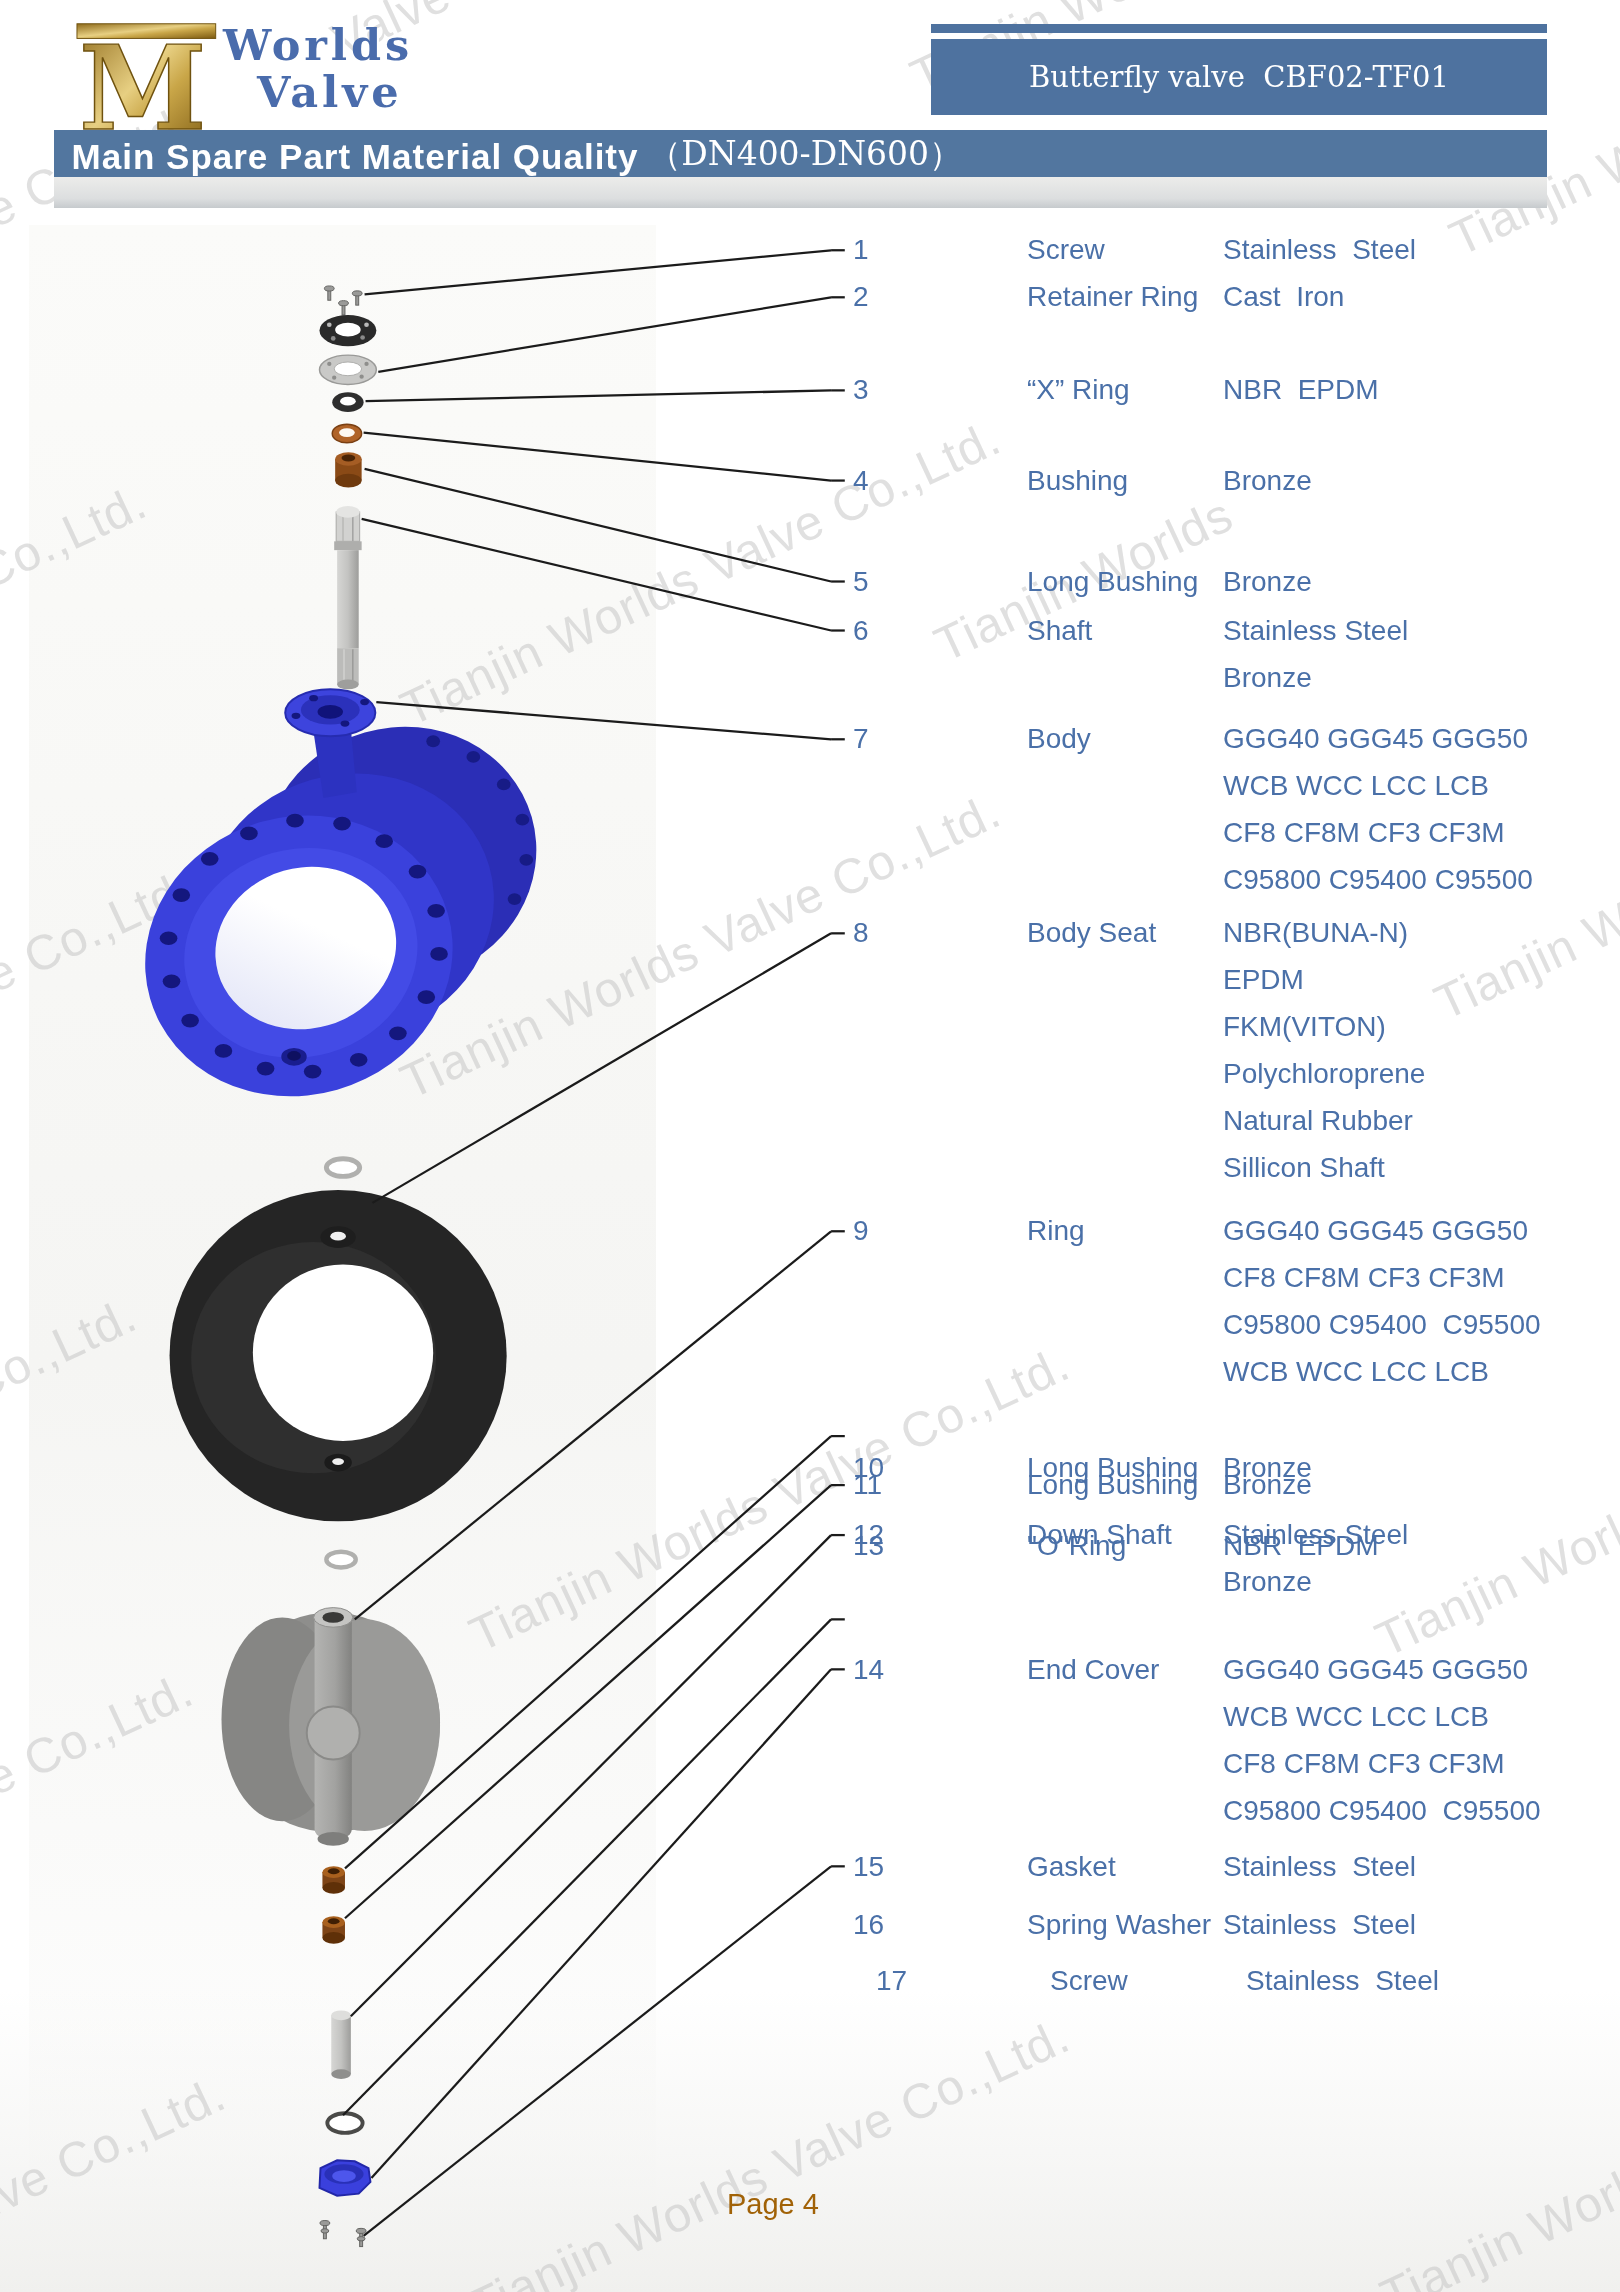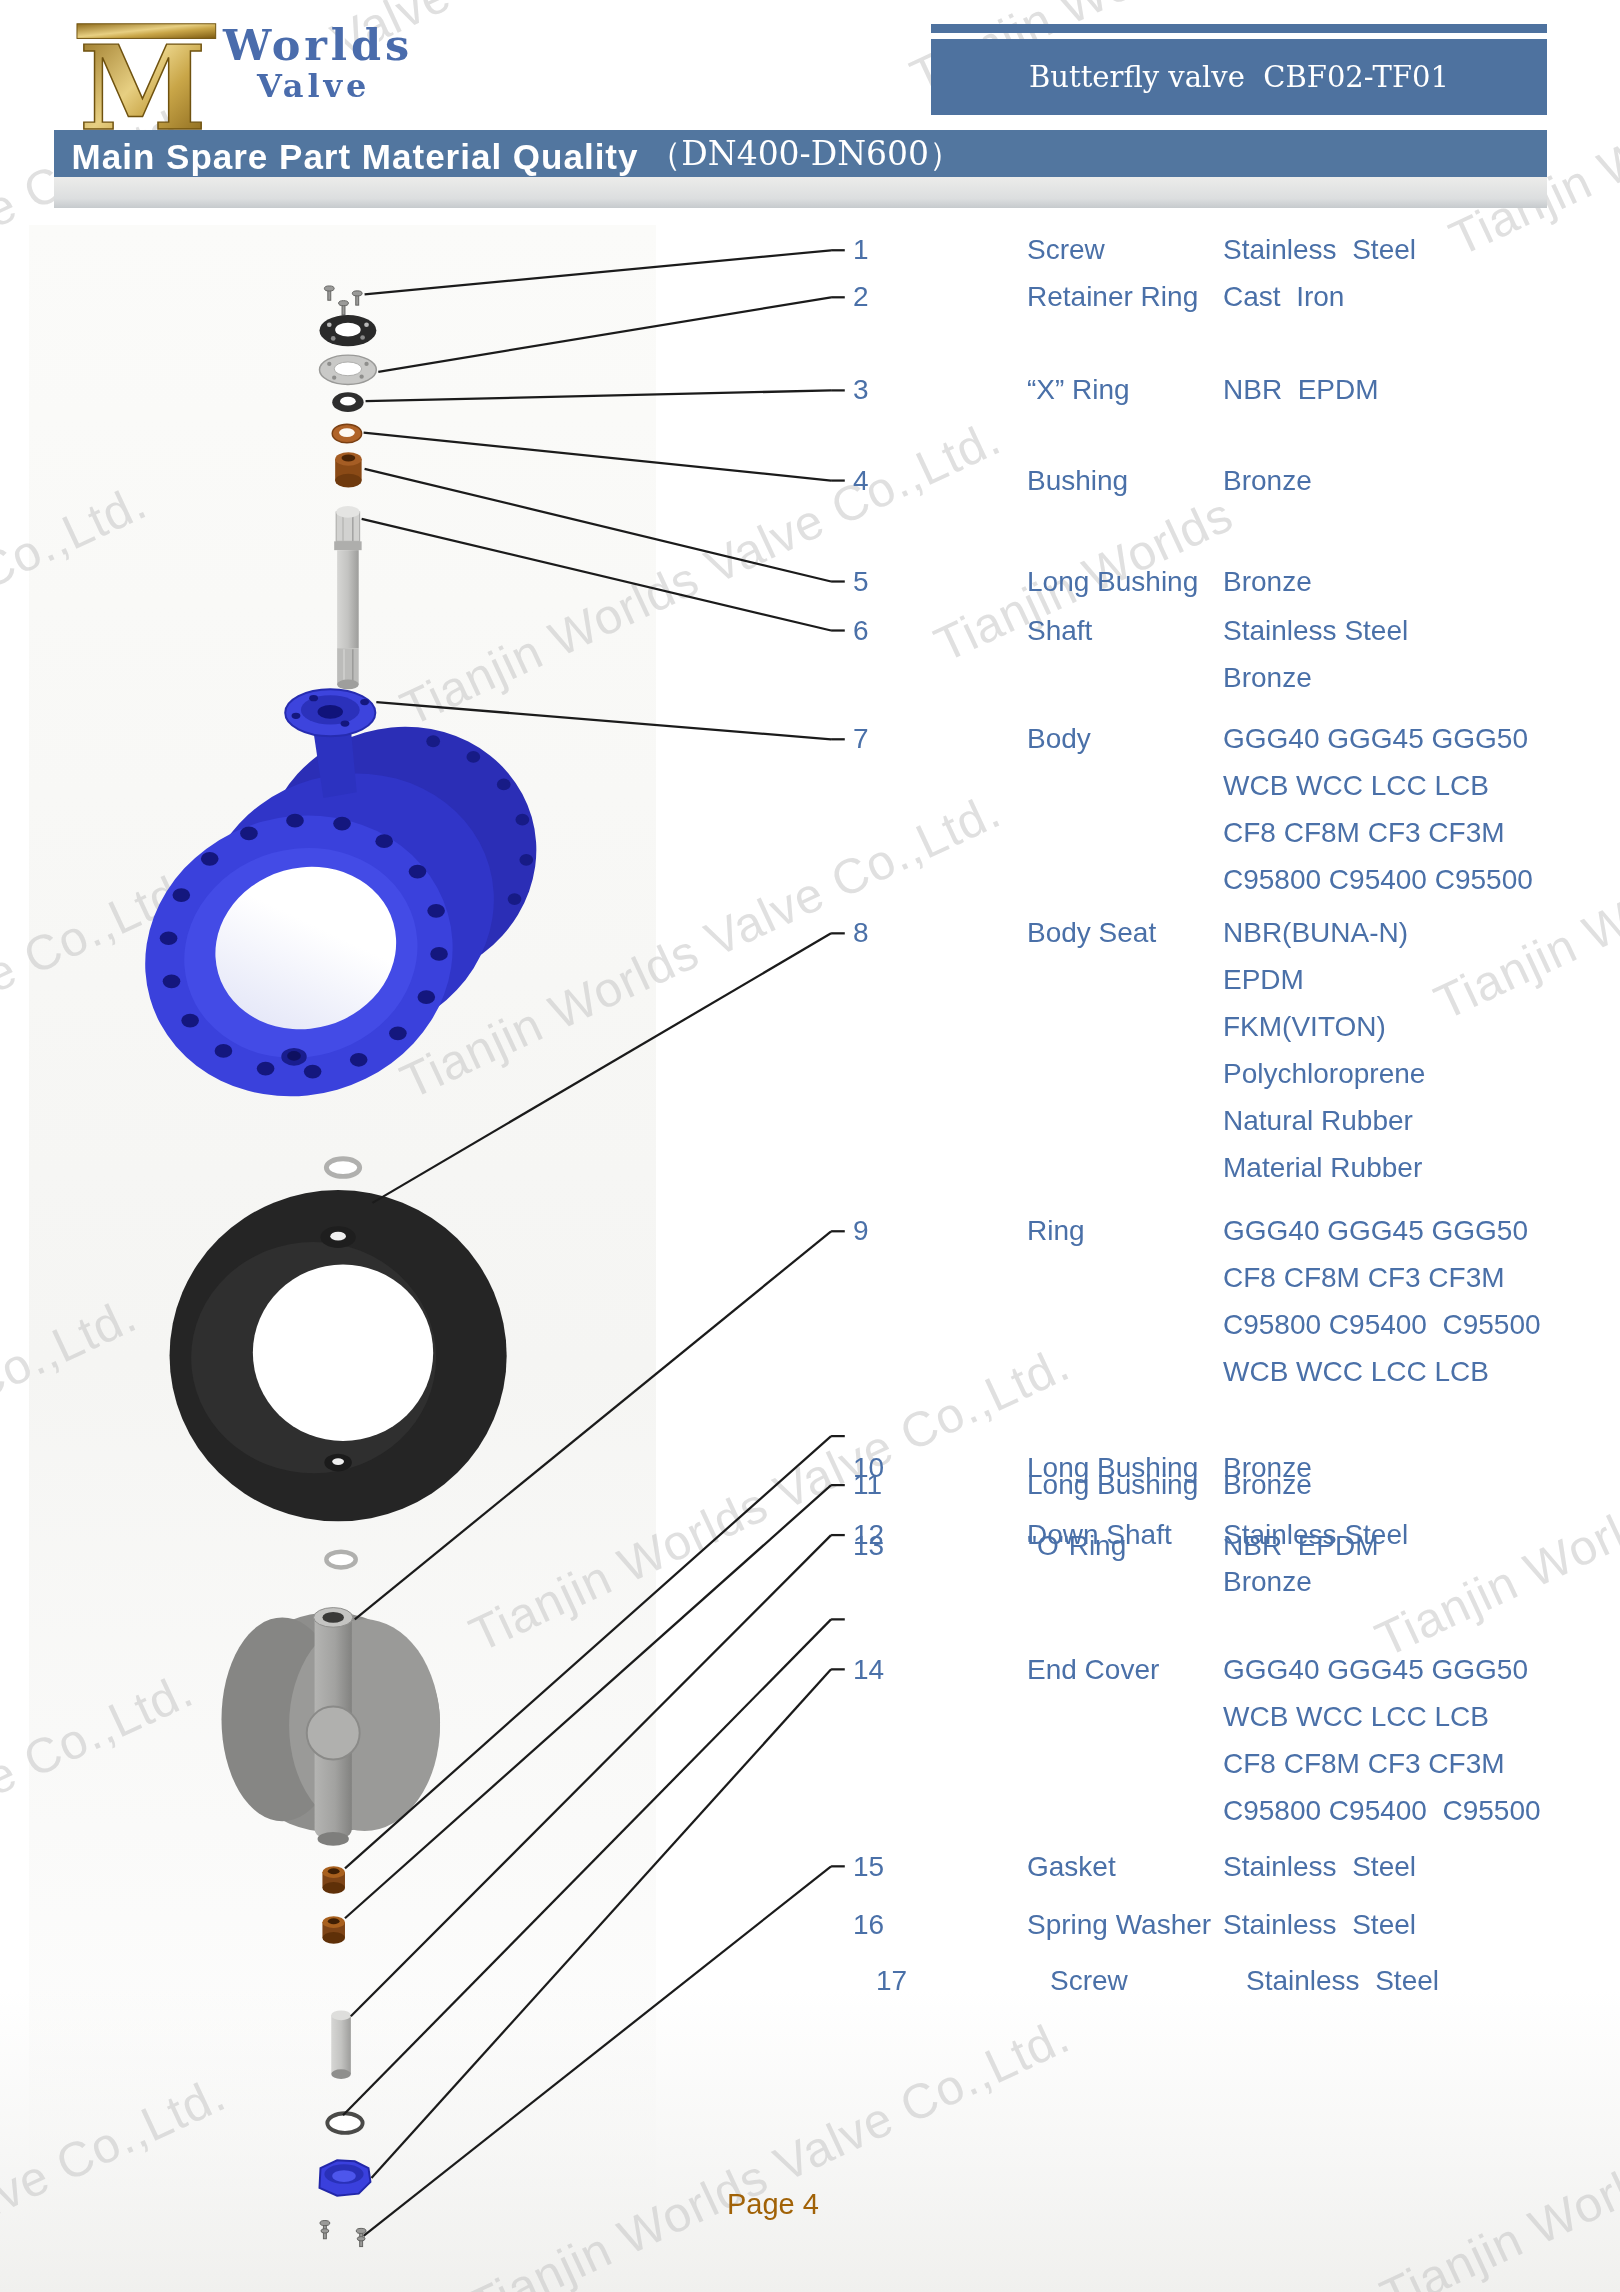--- a/index.html
+++ b/index.html
@@ -12,21 +12,21 @@
   .bottom-backdrop{left:0;top:1990px;width:1620px;height:303px;
       background:linear-gradient(180deg,rgba(240,240,238,0) 0%,#f0f0ee 100%);}
   
   .wm{position:absolute;font-size:49px;color:#c7c7c7;opacity:.55;white-space:nowrap;
       transform:rotate(-25deg);transform-origin:left top;letter-spacing:1px;}
   
   .logo-box{left:69px;top:13.7px;width:225px;height:127px;}
   .brand-l1{left:223px;top:19.6px;font-family:"DejaVu Serif",serif;font-weight:bold;
       font-size:43px;color:#4a6cac;letter-spacing:3.9px;text-shadow:2px 2px 0 #ffffff;}
   .brand-l2{left:257px;top:67px;font-family:"DejaVu Serif",serif;font-weight:bold;
-      font-size:32px;color:#4a6cac;letter-spacing:3.9px;text-shadow:2px 2px 0 #ffffff;}
+      font-size:43px;color:#4a6cac;letter-spacing:3.9px;text-shadow:2px 2px 0 #ffffff;}
   .title-thinbar{left:931px;top:23.5px;width:616px;height:9.8px;background:#4e729f;}
   .title-box{left:931px;top:39px;width:616px;height:76px;background:#4e729f;
       color:#ffffff;font-family:"DejaVu Serif",serif;font-size:29px;
       display:flex;align-items:center;justify-content:center;white-space:pre;}
   .banner{left:54px;top:130px;width:1493px;height:47px;background:#52769f;
       color:#ffffff;display:flex;align-items:flex-end;padding-left:17.6px;box-sizing:border-box;}
   .banner .t1{font-size:35px;font-weight:600;letter-spacing:1px;white-space:pre;}
   .banner .t2{font-family:"DejaVu Serif",serif;font-size:33px;margin-left:9.8px;white-space:pre;}
   .gray-band{left:54px;top:177px;width:1493px;height:31px;
       background:linear-gradient(180deg,#ececea 0%,#dcdedf 70%,#c6cacd 100%);}
@@ -374,21 +374,21 @@
   </div>
     <div class="part-row" style="top: 915px;">
     <span class="part-num">8</span>
     <span class="part-name">Body Seat</span>
     <div class="part-mats">
         <div class="mat-line">NBR(BUNA-N)</div>
         <div class="mat-line">EPDM</div>
         <div class="mat-line">FKM(VITON)</div>
         <div class="mat-line">Polychloroprene</div>
         <div class="mat-line">Natural Rubber</div>
-        <div class="mat-line">Material Rubber</div>
+        <div class="mat-line">Sillicon Shaft</div>
       </div>
   </div>
     <div class="part-row" style="top: 1213px;">
     <span class="part-num">9</span>
     <span class="part-name">Ring</span>
     <div class="part-mats">
         <div class="mat-line">GGG40 GGG45 GGG50</div>
         <div class="mat-line">CF8 CF8M CF3 CF3M</div>
         <div class="mat-line">C95800 C95400  C95500</div>
         <div class="mat-line">WCB WCC LCC LCB</div>

